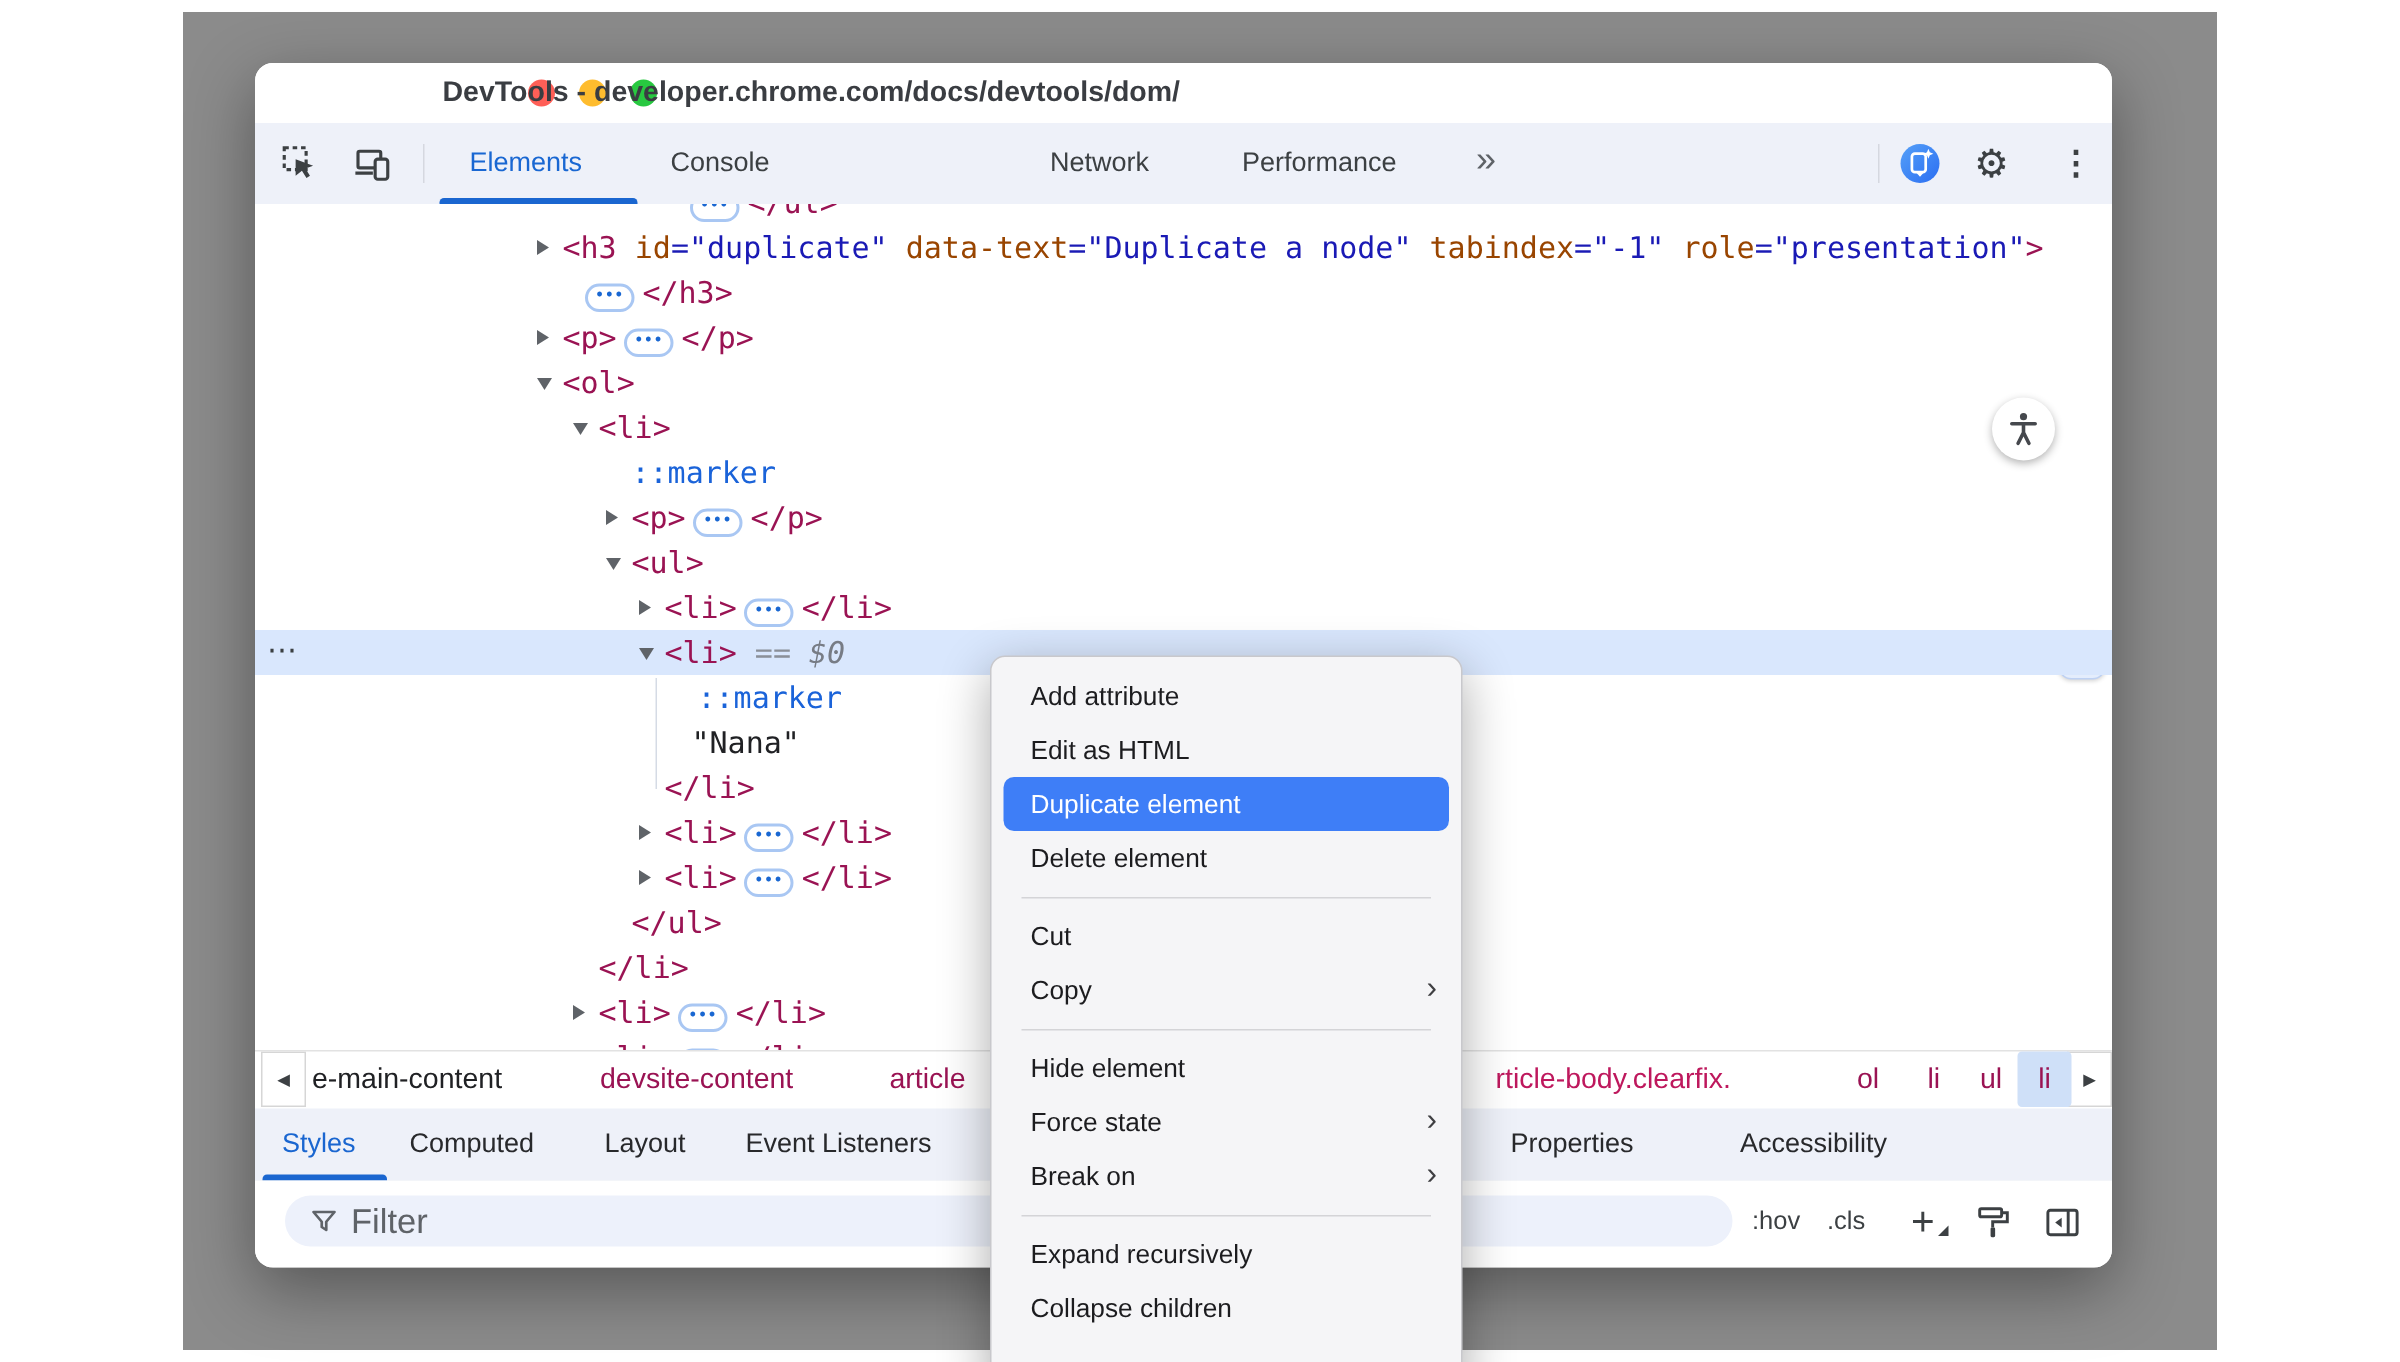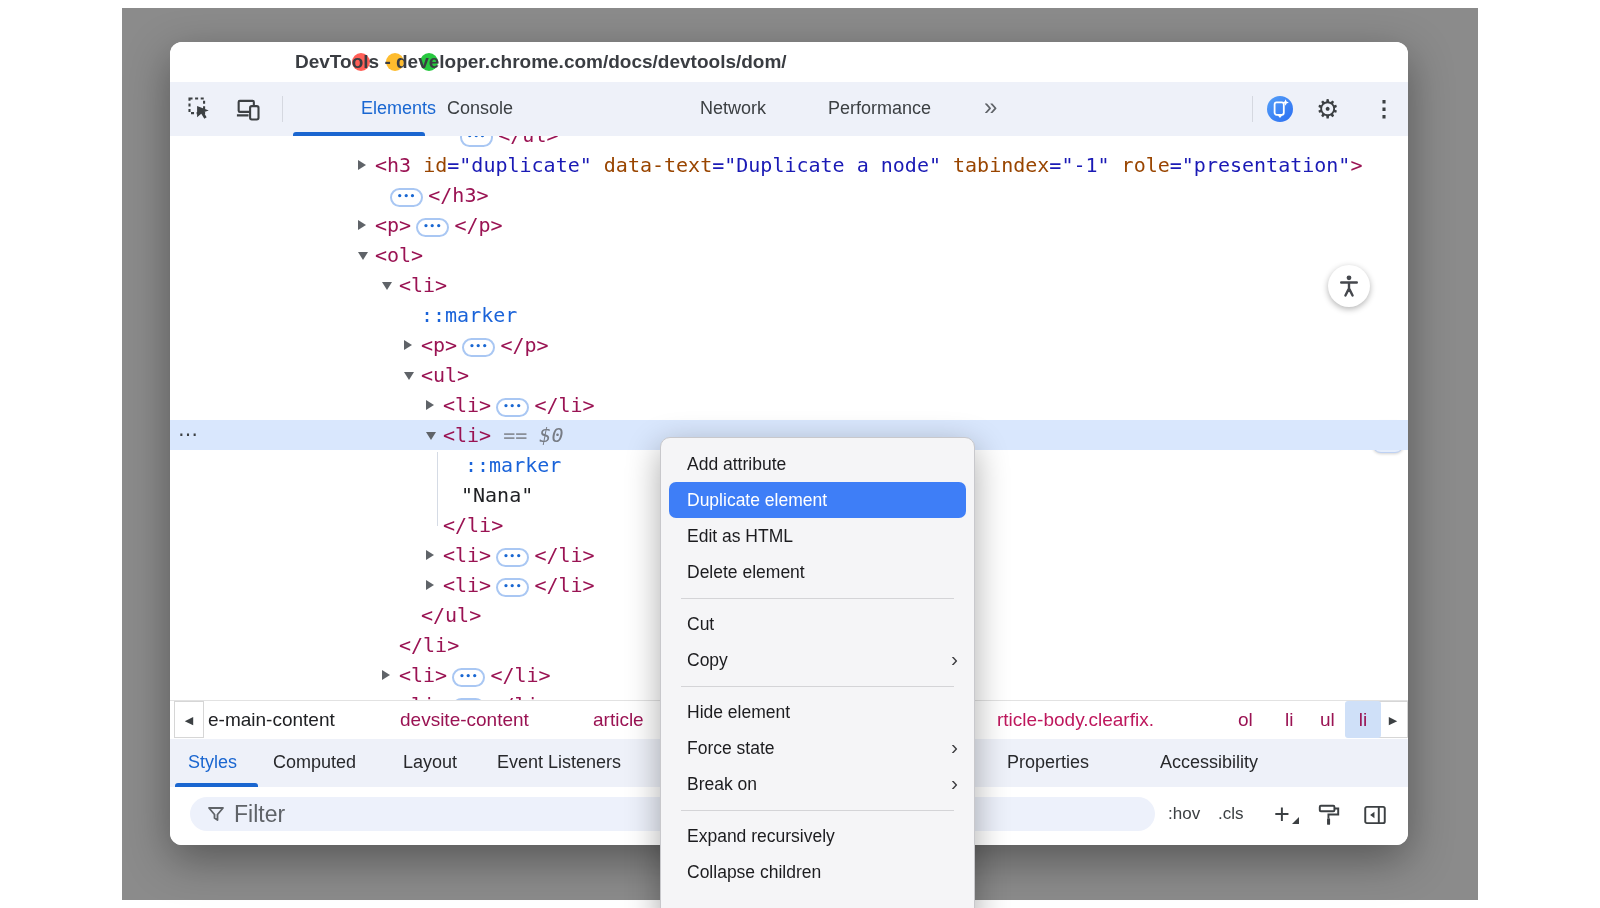--- a/index.html
+++ b/index.html
@@ -114,21 +114,21 @@
       </span>
       <span class="tbicon" style="left:64px">
         <svg width="28" height="28" viewBox="0 0 24 24">
           <rect x="4" y="5" width="13" height="9.5" rx="1" fill="none" stroke="#3c4043" stroke-width="1.8"></rect>
           <path d="M2.5 17.5 h10" stroke="#3c4043" stroke-width="1.8"></path>
           <rect x="13.8" y="9.5" width="7.2" height="11.5" rx="1.5" fill="#eef1f9" stroke="#3c4043" stroke-width="1.8"></rect>
         </svg>
       </span>
       <span class="tb-divider" style="left:112px"></span>
       <div id="toolbar-tabs">
-          <div class="ttab active" style="left: 143px; margin-left: 48px;">Elements</div>
+          <div class="ttab active" style="left: 143px;">Elements</div>
           <div class="ttab" style="left: 277px;">Console</div>
           <div class="ttab" style="left: 402px; margin-top: 40px;">Sources</div>
           <div class="ttab" style="left: 530px;">Network</div>
           <div class="ttab" style="left: 658px;">Performance</div>
         </div>
       <span class="tab-underline"></span>
       <span class="more-tabs">»</span>
       <span class="tb-divider" style="left:1082px"></span>
       <span class="aibtn">
         <svg width="28" height="28" viewBox="0 0 28 28">
@@ -246,22 +246,22 @@
       </span>
     <div class="fctl" style="left: 998px;">:hov</div>
         <div class="fctl" style="left: 1048px;">.cls</div>
         <div class="fctl plus" style="left: 1104px;">+</div>
         <span class="plus-corner" style="left: 1122px; top: 30px; position: absolute;"></span>
       </div>
   </div>
 
   <div class="menu" id="context-menu">
       <div class="menu-item"><span>Add attribute</span></div>
+      <div class="menu-item"><span>Edit as HTML</span></div>
       <div class="menu-item highlighted"><span>Duplicate element</span></div>
-      <div class="menu-item"><span>Edit as HTML</span></div>
       <div class="menu-item"><span>Delete element</span></div>
       <div class="menu-sep"></div>
       <div class="menu-item"><span>Cut</span></div>
       <div class="menu-item"><span>Copy</span><span class="menu-chev">›</span></div>
       <div class="menu-sep"></div>
       <div class="menu-item"><span>Hide element</span></div>
       <div class="menu-item"><span>Force state</span><span class="menu-chev">›</span></div>
       <div class="menu-item"><span>Break on</span><span class="menu-chev">›</span></div>
       <div class="menu-sep"></div>
       <div class="menu-item"><span>Expand recursively</span></div>

